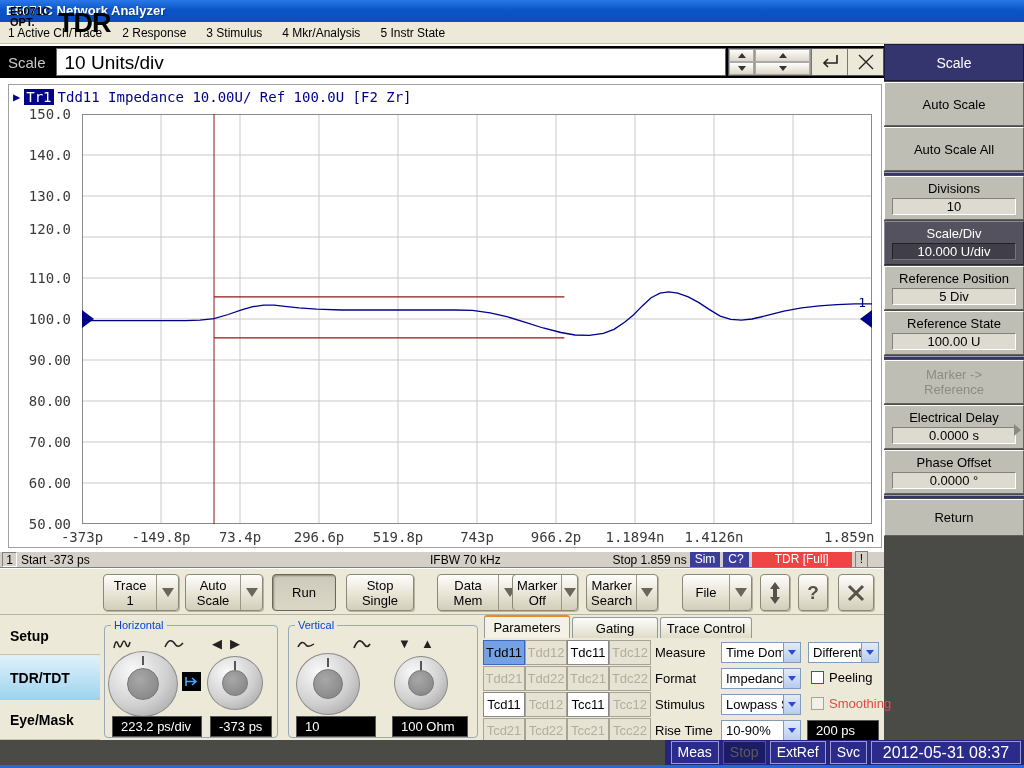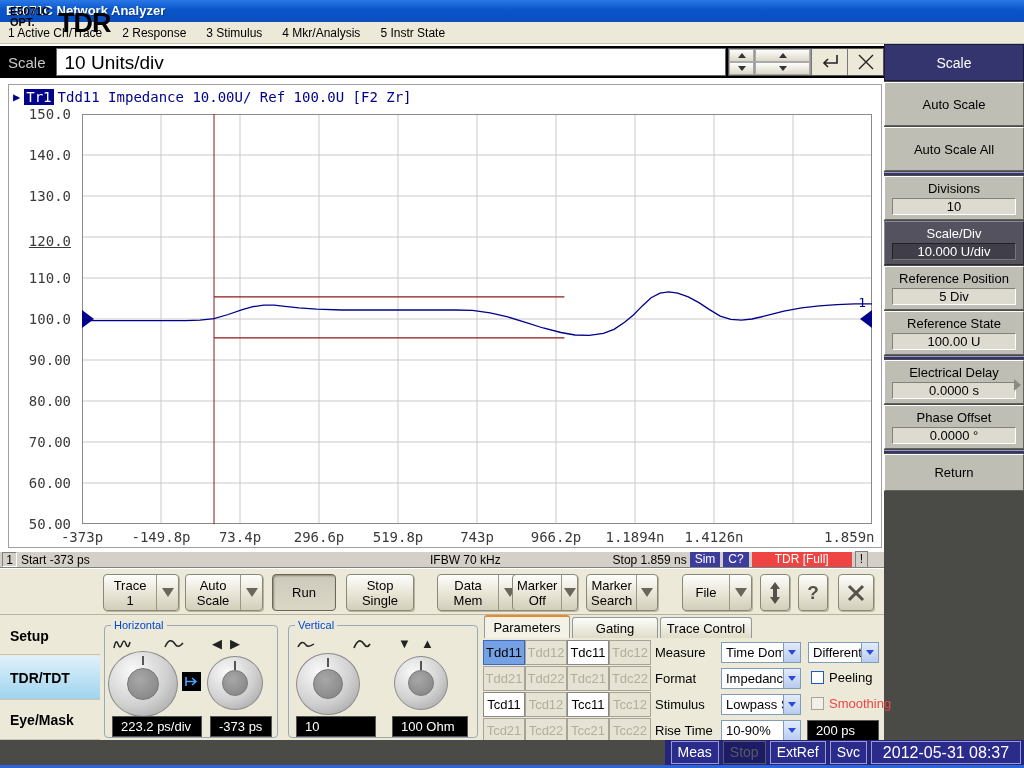--- a/index.html
+++ b/index.html
@@ -211,21 +211,21 @@
       <line x1="132.02060931899643" y1="223.85999999999999" x2="482.423835125448" y2="223.85999999999999" stroke="#8b1a1a" stroke-width="1.3"></line>
       <polyline points="0.0,206.6 43.5,206.6 78.9,206.6 103.7,206.6 117.9,206.2 132.0,204.6 146.2,200.5 160.3,195.6 171.0,192.7 181.6,191.1 192.2,191.1 202.8,192.3 217.0,193.9 234.7,195.2 259.4,196.0 287.8,196.0 316.1,196.0 344.4,196.0 372.7,196.0 390.4,196.4 408.1,198.8 425.8,202.9 443.5,208.3 461.2,214.0 478.9,218.5 493.0,221.0 507.2,221.4 521.4,219.4 532.0,215.3 542.6,208.3 551.4,200.9 560.3,191.9 569.1,183.7 578.0,179.2 586.8,177.9 595.7,179.2 606.3,182.9 616.9,188.6 627.5,195.6 638.2,202.1 648.8,205.4 659.4,206.2 670.0,205.0 684.2,201.7 701.9,197.2 719.6,193.9 737.3,191.9 755.0,190.7 772.7,189.8 790.0,189.8" stroke="#00008b" stroke-width="1.3" fill="none"></polyline>
       <polygon points="0,196 12,205 0,214" fill="#00008b"></polygon>
       <polygon points="790,196 778,205 790,214" fill="#00008b"></polygon>
       <text x="784" y="193" text-anchor="end" fill="#00008b" font-size="13" font-family="DejaVu Sans Mono, monospace">1</text>
     </svg>
   <div id="ylabels">
       <div class="ylab" style="top: 21px;">150.0</div>
       <div class="ylab" style="top: 62px;">140.0</div>
       <div class="ylab" style="top: 103px;">130.0</div>
-      <div class="ylab" style="top: 148px; text-decoration: underline;">120.0</div>
+      <div class="ylab" style="top: 136px;">120.0</div>
       <div class="ylab" style="top: 185px;">110.0</div>
       <div class="ylab" style="top: 226px;">100.0</div>
       <div class="ylab" style="top: 267px;">90.00</div>
       <div class="ylab" style="top: 308px;">80.00</div>
       <div class="ylab" style="top: 349px;">70.00</div>
       <div class="ylab" style="top: 390px;">60.00</div>
       <div class="ylab" style="top: 431px;">50.00</div>
     </div>
   <div id="xlabels">
       <div class="xlab" style="left: 73px; transform: translateX(-50%);">-373p</div>
@@ -273,20 +273,24 @@
   </div>
   <div class="skbtn">
     <span>Reference Position</span>
     <span class="val">5 Div</span>
   </div>
   <div class="skbtn">
     <span>Reference State</span>
     <span class="val">100.00 U</span>
   </div>
   <div class="sksep"></div>
+  <div class="skbtn disabled">
+    <span>Marker -&gt;</span>
+    <span>Reference</span>
+  </div>
   <div class="skbtn">
     <span>Electrical Delay</span>
     <span class="val">0.0000 s</span>
     <span class="submenu-arrow"></span>
   </div>
   <div class="skbtn">
     <span>Phase Offset</span>
     <span class="val">0.0000 °</span>
   </div>
   <div class="sksep"></div>

